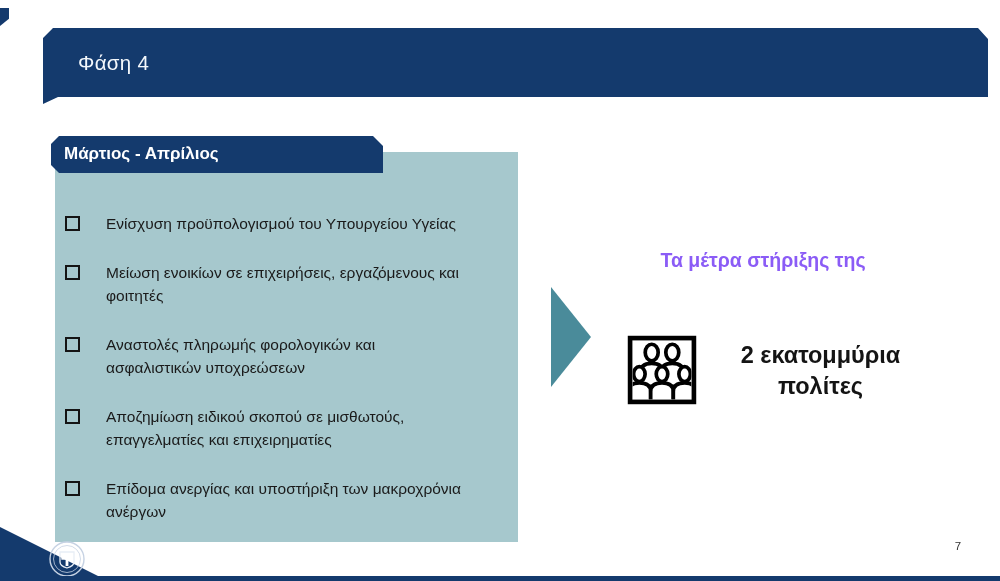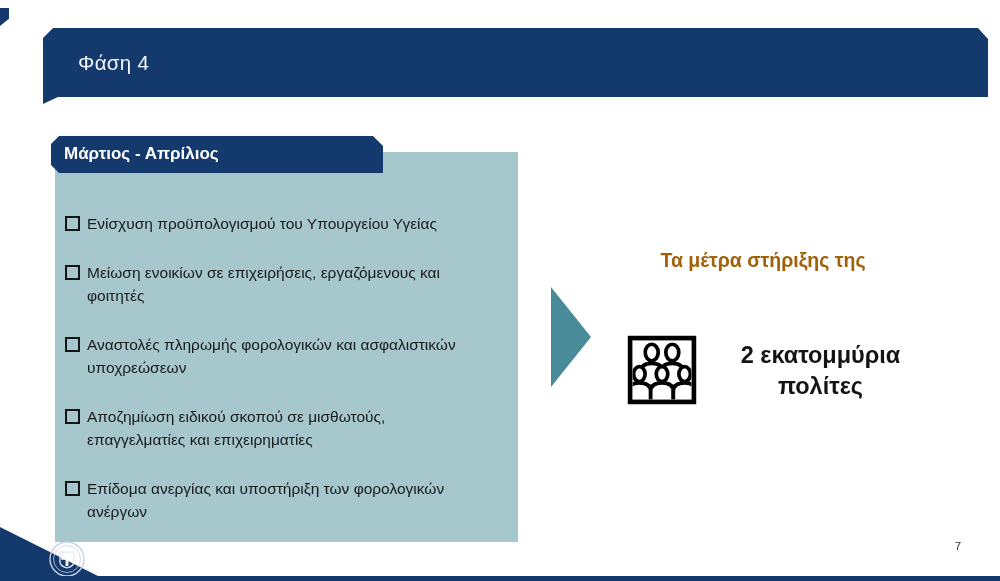--- a/index.html
+++ b/index.html
@@ -41,38 +41,38 @@
   .tab-label {
     position:absolute; left:13px; top:0; height:36px; line-height:36px;
     color:#ffffff; font-size:17px; font-weight:bold;
   }
 
   .measure-list {
     position:absolute; left:65px; top:212px; width:408px;
     list-style:none; margin:0; padding:0;
   }
   .measure-list li {
-    display:flex; align-items:flex-start; gap:7px;
+    display:flex; align-items:flex-start; gap:26px;
     margin-bottom:26px;
     color:#1a1a1a; font-size:15.5px; line-height:23px;
   }
   .checkbox {
     flex:0 0 auto; width:11px; height:11px; margin-top:4px;
     border:2.4px solid #141414; background:transparent;
   }
 
   
   .arrow-right {
     position:absolute; left:551px; top:287px; width:40px; height:100px;
     background:#4a8b9a;
     clip-path:polygon(0 0, 100% 50%, 0 100%);
   }
   .lead-text {
     position:absolute; left:598px; top:246px; width:330px;
-    text-align:center; color:#a16207;
+    text-align:center; color:#8b5cf6;
     font-size:19.5px; font-weight:bold; line-height:29px;
   }
   .audience { position:absolute; left:627px; top:335px; width:70px; height:70px; }
   .stat-text {
     position:absolute; left:703px; top:340px; width:235px;
     text-align:center; color:#141414;
     font-size:23.5px; font-weight:bold; line-height:31px;
   }
 
   
@@ -120,21 +120,21 @@
     <li>
       <span class="checkbox"></span>
       <span>Αναστολές πληρωμής φορολογικών και ασφαλιστικών υποχρεώσεων</span>
     </li>
     <li>
       <span class="checkbox"></span>
       <span>Αποζημίωση ειδικού σκοπού σε μισθωτούς, επαγγελματίες και επιχειρηματίες</span>
     </li>
     <li>
       <span class="checkbox"></span>
-      <span>Επίδομα ανεργίας και υποστήριξη των φορολογικών ανέργων</span>
+      <span>Επίδομα ανεργίας και υποστήριξη των μακροχρόνια ανέργων</span>
     </li>
   </ul>
 
   <div class="arrow-right"></div>
 
   <div class="lead-text">
     <div>Τα μέτρα στήριξης της</div>
   </div>
 
   <svg class="audience" viewBox="0 0 68 68" xmlns="http://www.w3.org/2000/svg">

